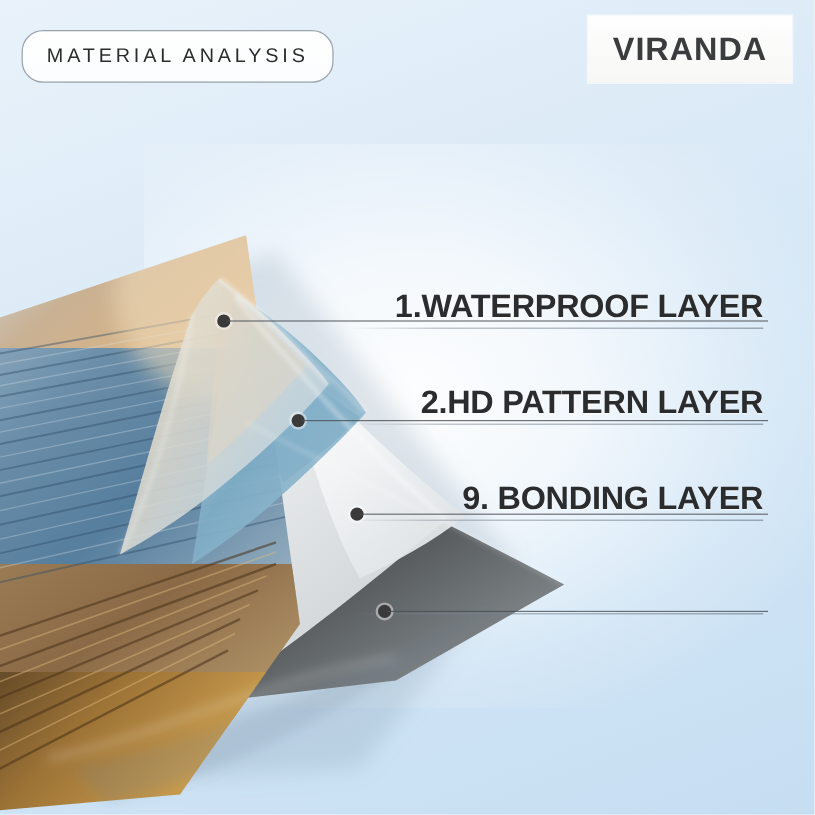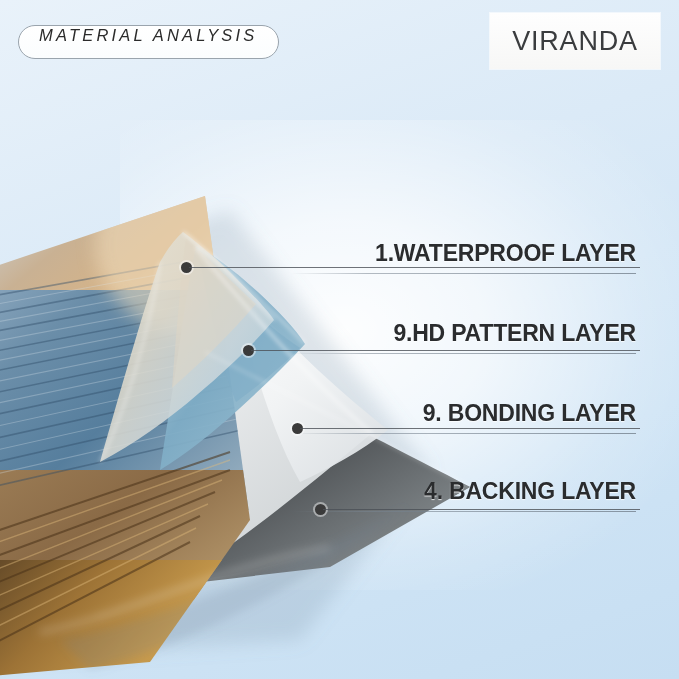--- a/index.html
+++ b/index.html
@@ -21,28 +21,28 @@
     left: 120px; top: 120px;
     width: 560px; height: 470px;
     background: radial-gradient(ellipse at 40% 45%, rgba(255,255,255,0.95) 0%, rgba(255,255,255,0.70) 30%, rgba(255,255,255,0.18) 62%, rgba(255,255,255,0) 80%);
     pointer-events: none;
   }
 
   
   .badge {
     position: absolute;
     left: 18px; top: 25px;
-    height: 34px;
+    height: 44px;
     padding: 0 20px;
     display: flex;
+    align-items: center;
     border: 1.4px solid #9aa4ad;
     border-radius: 18px;
     background: linear-gradient(180deg,#ffffff 0%, #fbfdfe 100%);
     box-sizing: border-box;
-    font-style: italic;
   }
   .badge-text {
     font-size: 16.5px;
     letter-spacing: 3.2px;
     color: #2b2b2b;
     font-weight: 400;
     white-space: nowrap;
   }
   .title {
     position: absolute;
@@ -61,36 +61,36 @@
     right: 19px; top: 13px;
     width: 170px; height: 56px;
     background: linear-gradient(180deg,#fefefe 0%, #f7f7f6 100%);
     display: flex;
     align-items: center;
     justify-content: center;
     box-shadow: 0 0 0 1px rgba(255,255,255,0.6);
   }
   .brand-text {
     font-size: 27px;
-    font-weight: 400;
+    font-weight: 700;
     letter-spacing: 0.8px;
     color: #3a3c3e;
   }
 
   
   .product { position: absolute; left: 0; top: 0; width: 679px; height: 679px; }
 
   
   .callout {
     position: absolute;
     right: 43px;
     text-align: center;
     color: #2a2c2e;
     font-weight: 700;
-    font-size: 23px;
+    font-size: 27px;
     letter-spacing: -0.2px;
     white-space: nowrap;
     text-shadow: 0 1px 1px rgba(255,255,255,0.8);
   }
   .rule {
     position: absolute;
     height: 1px;
     right: 43px;
     background: linear-gradient(90deg, rgba(130,140,150,0.0) 0%, rgba(120,132,144,0.55) 22%, rgba(110,122,134,0.75) 100%);
   }
@@ -313,28 +313,27 @@
 
   <div class="brand-plate">
     <span class="brand-text">VIRANDA</span>
   </div>
 
   <div class="callout" style="top:240px">1.WATERPROOF LAYER</div>
   <div class="rule" style="top:273px; width:345px"></div>
   <div class="dot" style="left:181px; top:262px"></div>
   <div class="leader" style="left:189px; top:267px; width:451px"></div>
 
-  <div class="callout" style="top:320px">9.HD PATTERN LAYER</div>
+  <div class="callout" style="top:320px">2.HD PATTERN LAYER</div>
   <div class="rule" style="top:353px; width:345px"></div>
   <div class="dot" style="left:243px; top:345px"></div>
   <div class="leader" style="left:251px; top:350px; width:389px"></div>
 
   <div class="callout" style="top:400px">9. BONDING LAYER</div>
   <div class="rule" style="top:433px; width:345px"></div>
   <div class="dot" style="left:292px; top:423px"></div>
   <div class="leader" style="left:300px; top:428px; width:340px"></div>
 
-  <div class="callout" style="top:478px">4. BACKING LAYER</div>
   <div class="rule" style="top:511px; width:345px"></div>
   <div class="dot" style="left:315px; top:504px"></div>
   <div class="leader" style="left:323px; top:509px; width:317px"></div>
 
 </div>
 
 </body></html>

